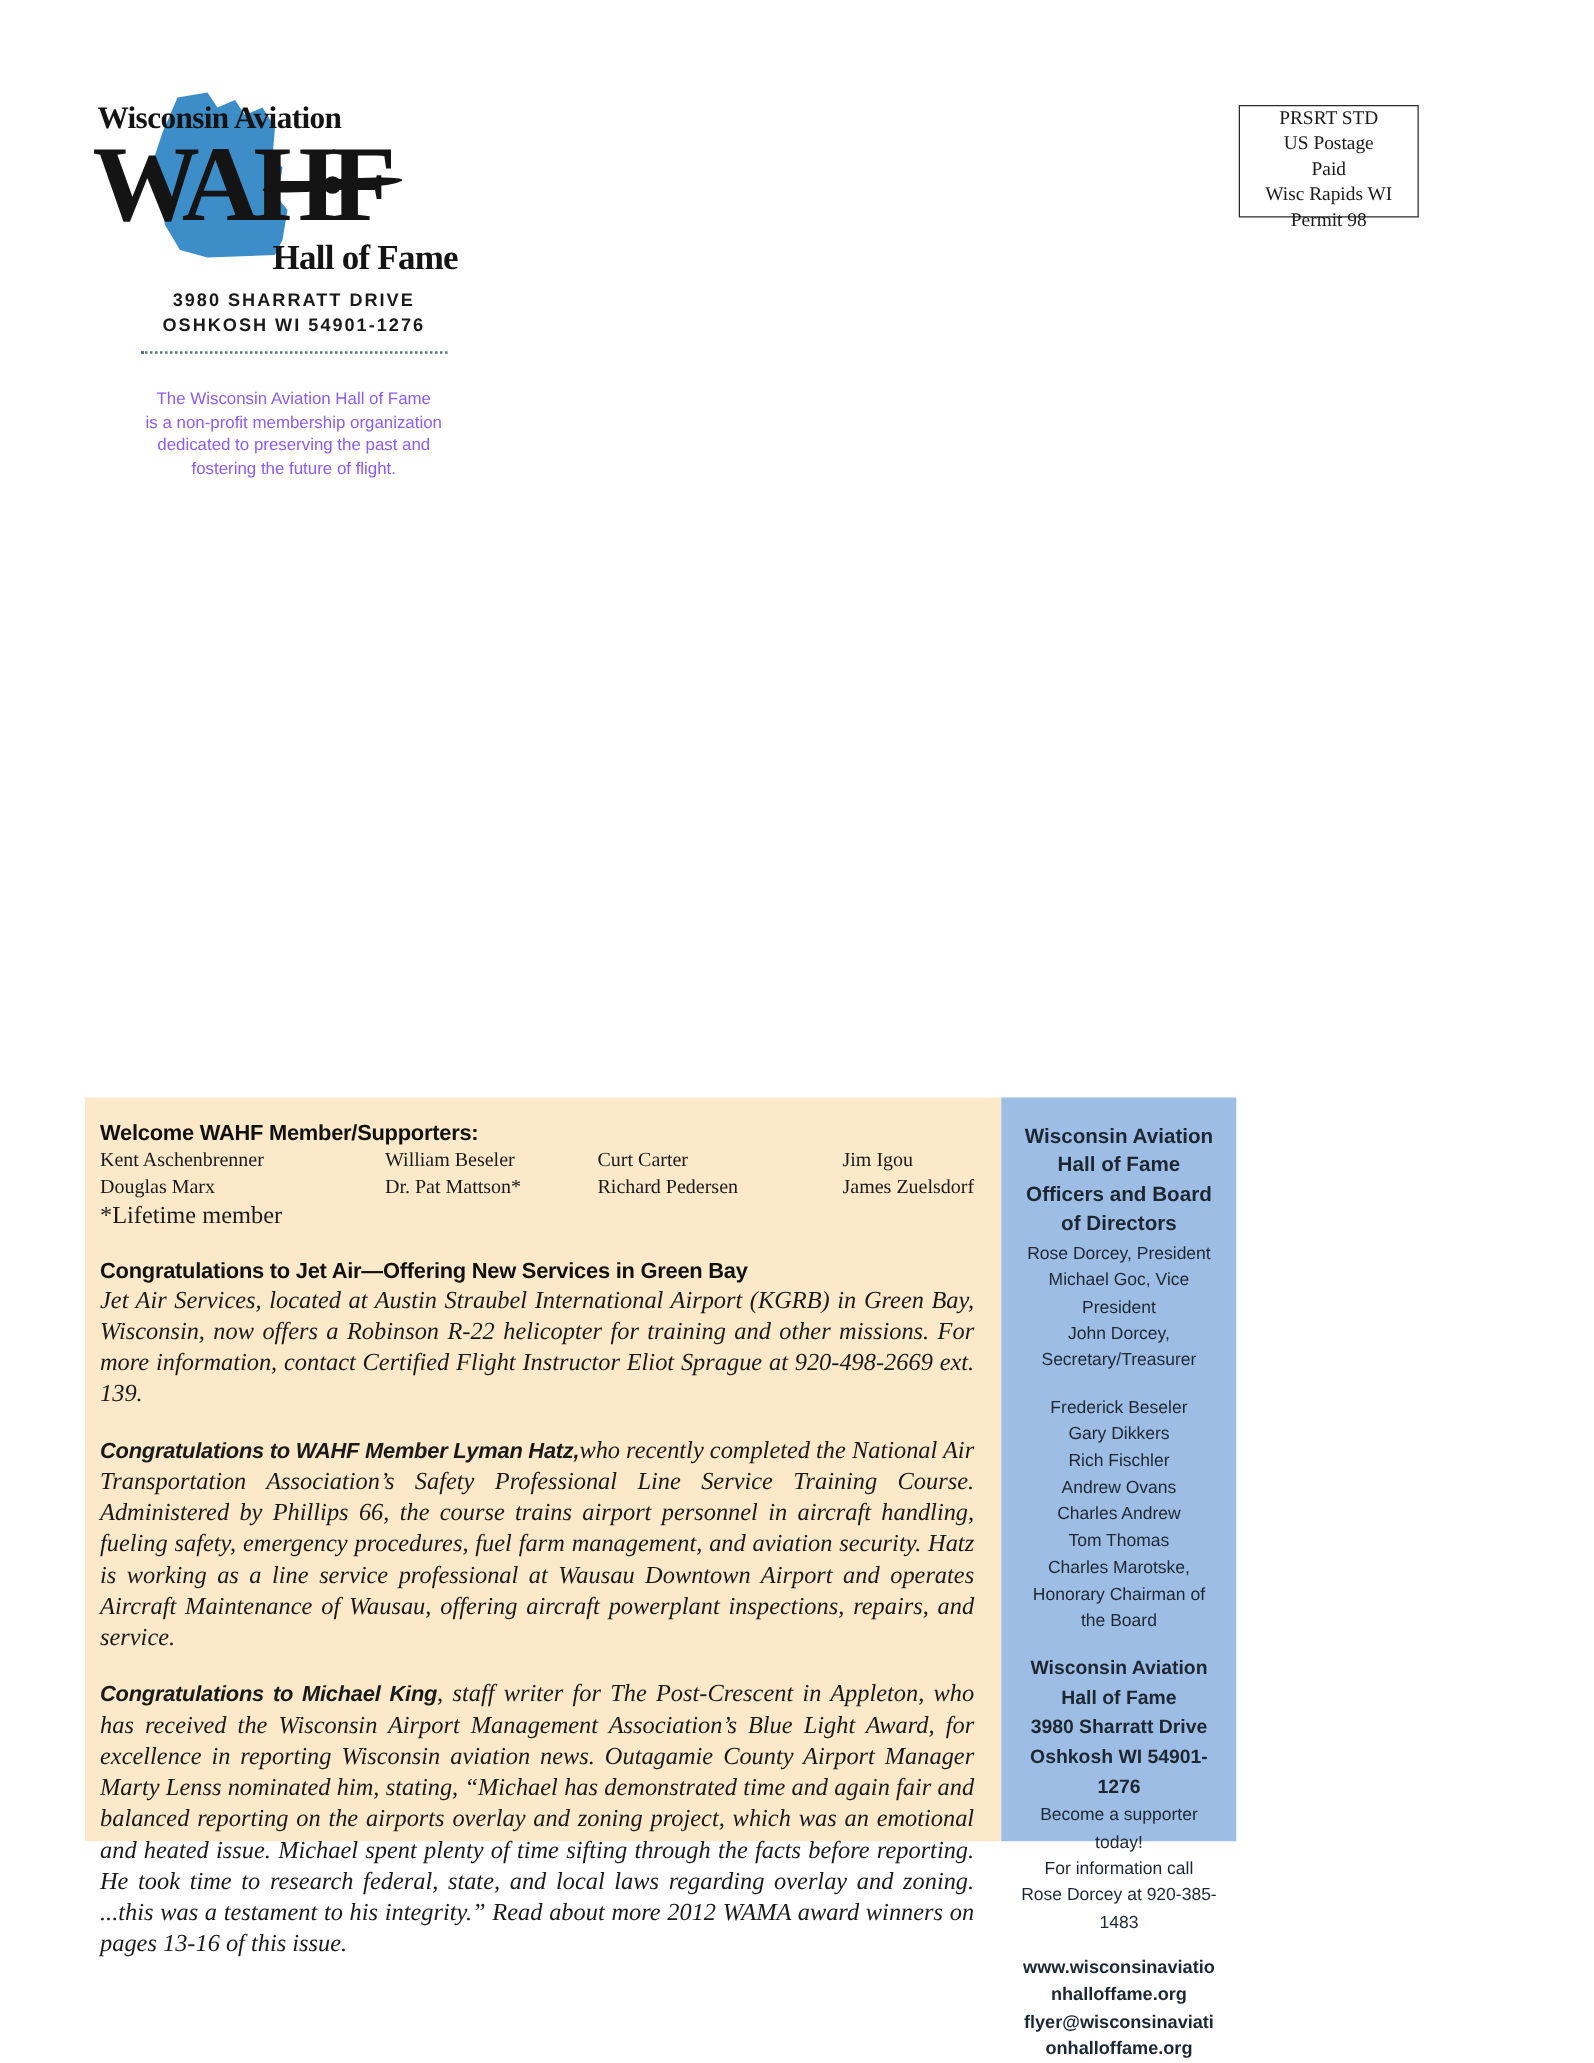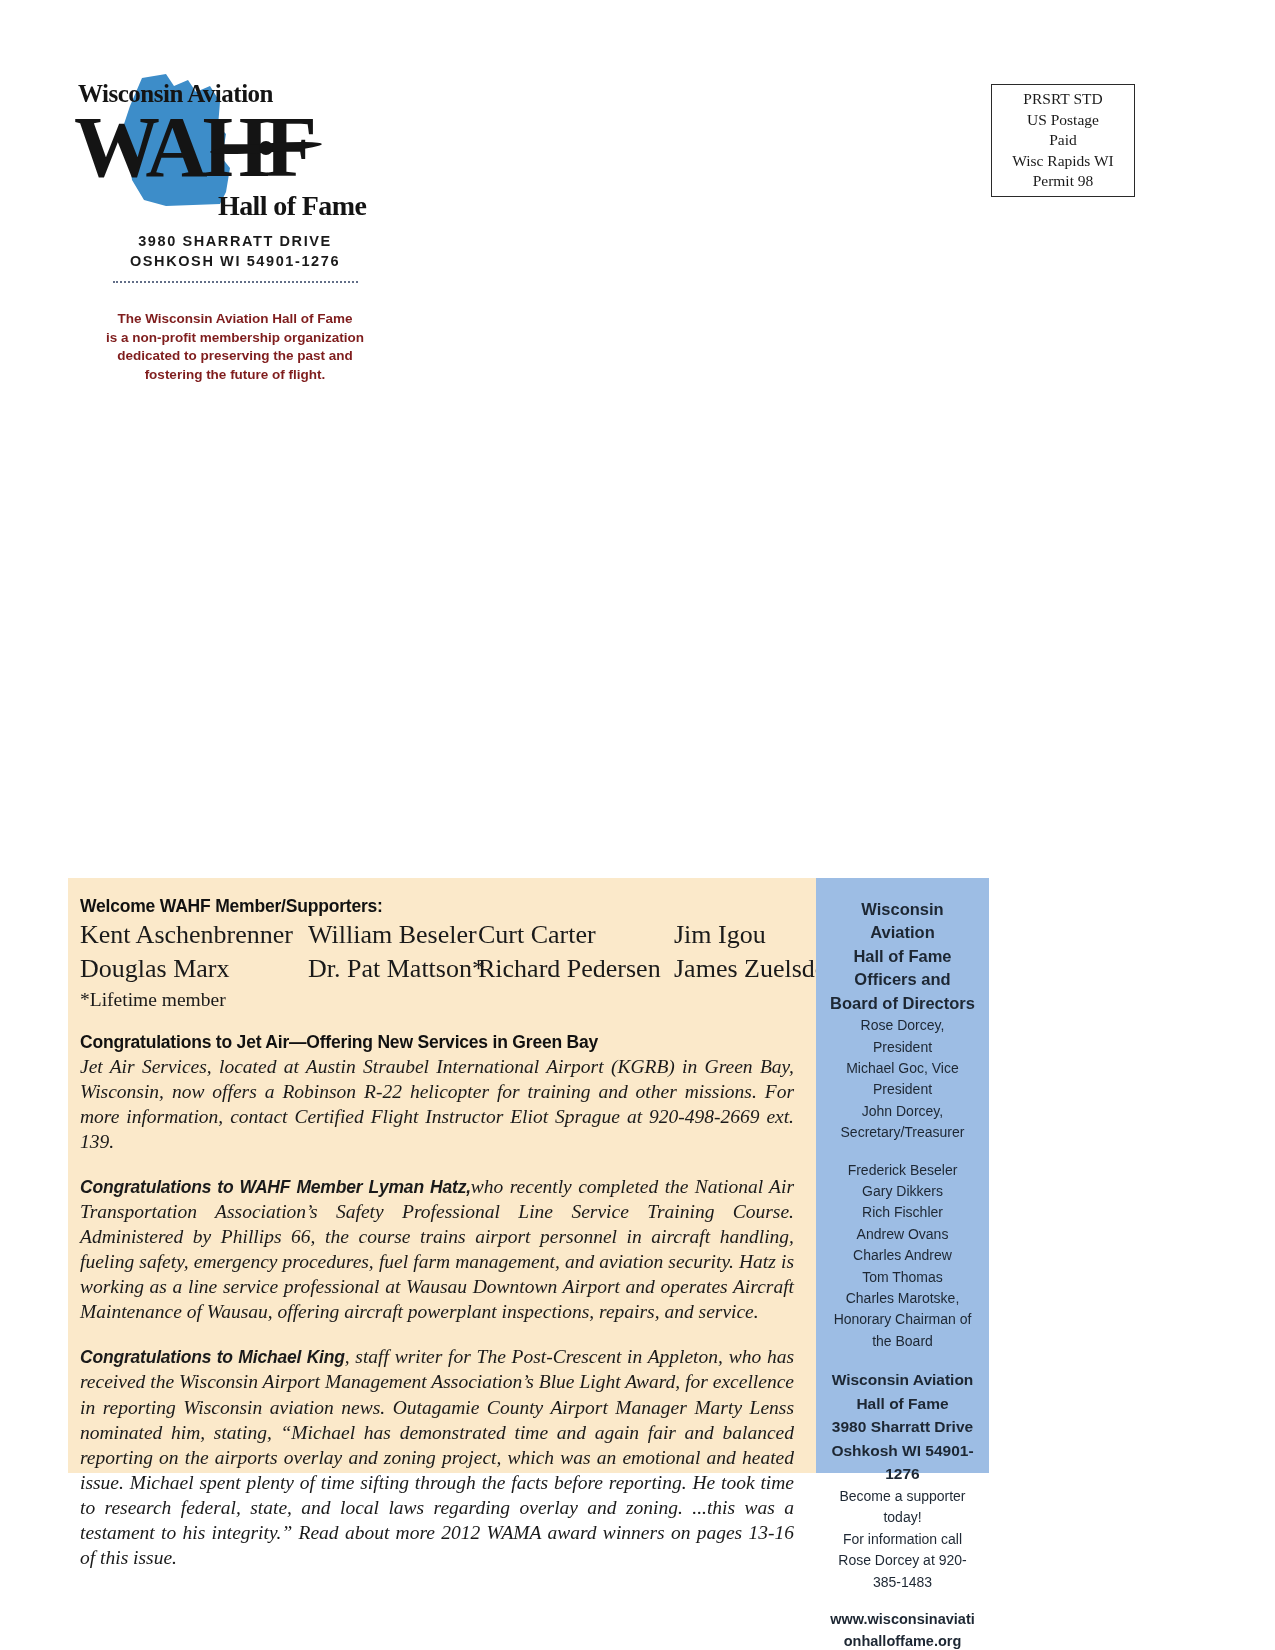--- a/index.html
+++ b/index.html
@@ -44,39 +44,39 @@
     margin: 10px auto 0 auto;
     width: 245px;
     height: 2px;
     border-top: 2px dotted #3b4a6b;
     opacity: .8;
   }
   .mission {
     margin-top: 25px;
     text-align: center;
     font-family: "Liberation Sans", sans-serif;
-    font-weight: bold;
+    font-weight: normal;
     font-size: 13.5px;
     line-height: 1.38;
-    color: #7f1d1d;
+    color: #8b5cf6;
   }
 
   
   .indicia {
     position: absolute;
     left: 991px;
     top: 84px;
     width: 144px;
-    height: 113px;
+    height: 90px;
     border: 1.4px solid #2a2a2a;
     box-sizing: border-box;
     display: flex;
     flex-direction: column;
     align-items: center;
-    justify-content: center;
+    justify-content: space-between;
     font-family: "Liberation Serif", serif;
     font-size: 15.5px;
     line-height: 1.32;
     color: #1a1a1a;
     text-align: center;
   }
 
   
   .panels {
     position: absolute;
@@ -108,21 +108,21 @@
     font-family: "Liberation Sans", sans-serif;
     font-weight: bold;
     font-size: 17.5px;
     color: #111;
     margin: 0 0 1px 0;
     letter-spacing: -0.2px;
   }
   .names-grid {
     display: grid;
     grid-template-columns: 228px 170px 196px auto;
-    font-size: 26px;
+    font-size: 16px;
     line-height: 1.32;
   }
   .names-grid span { white-space: nowrap; }
   .thanks {
     font-style: italic;
     font-size: 19.5px;
     line-height: 1.3;
     margin: 0;
   }
   .lifetime {

